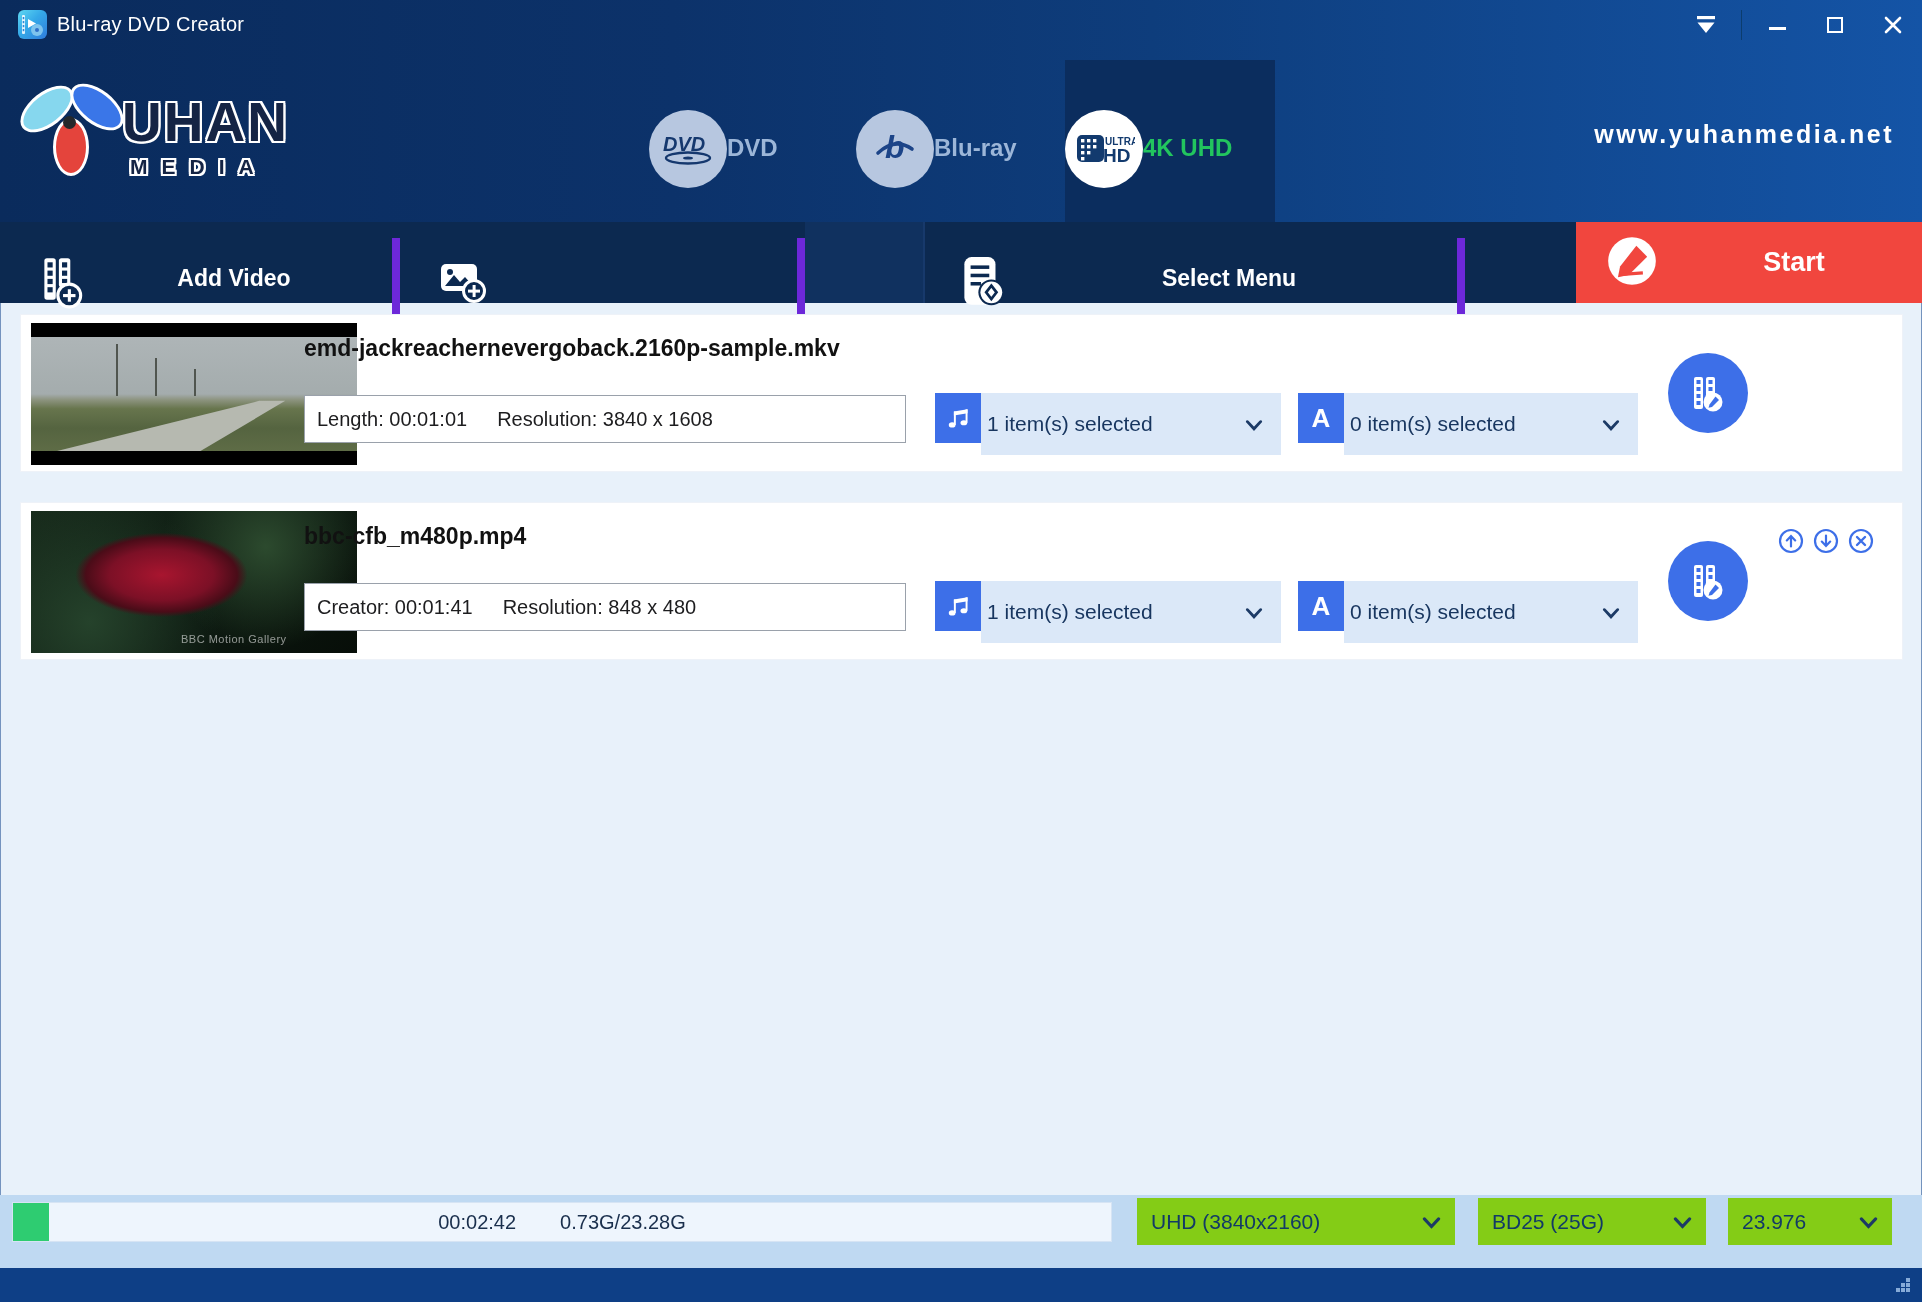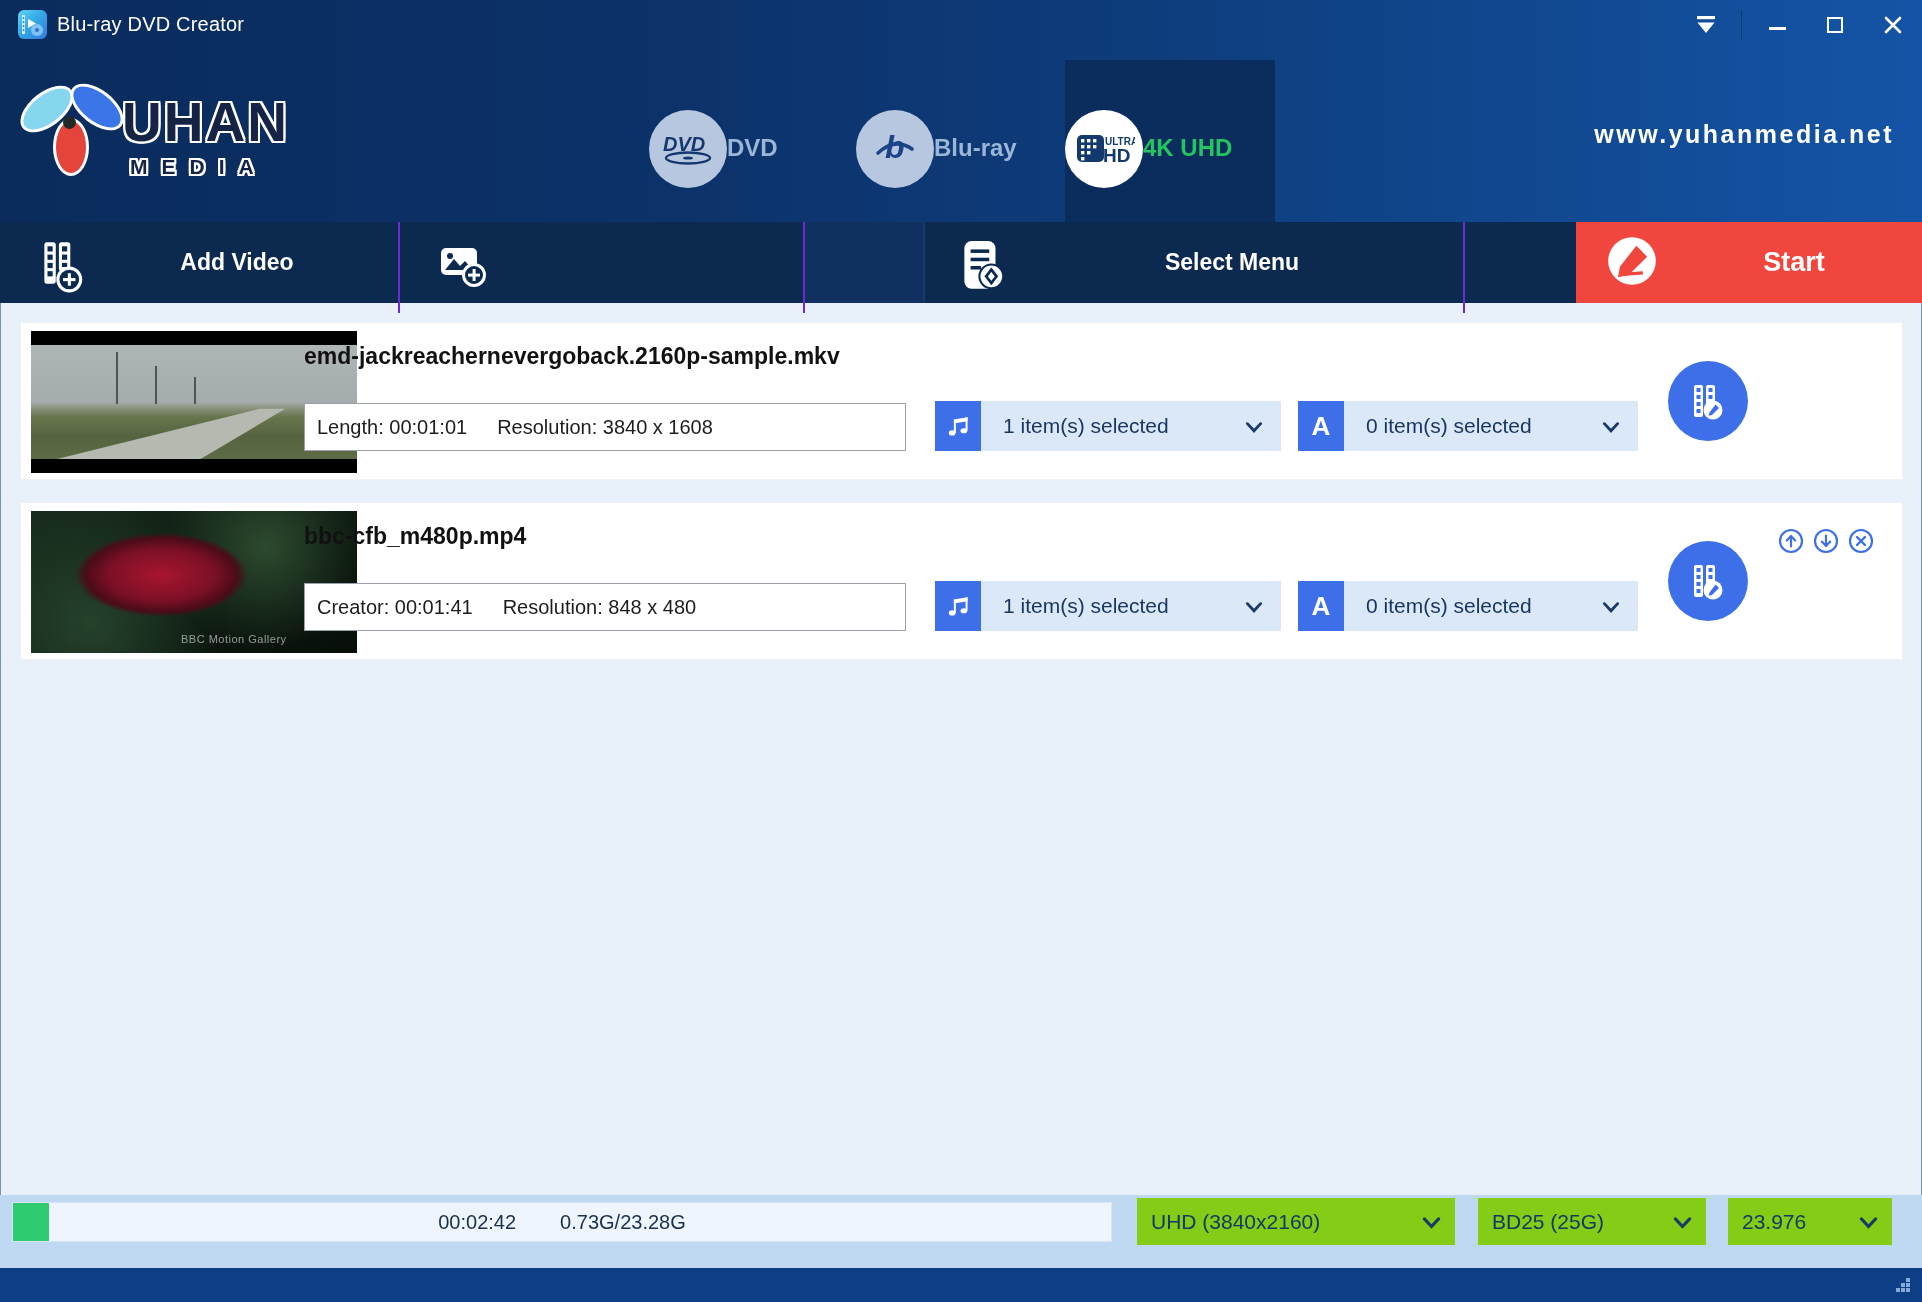--- a/index.html
+++ b/index.html
@@ -57,30 +57,30 @@
   }
   .mode.selected .mode-circle { background:#fff; }
   .mode-label { margin-top:13px; font-size:24px; font-weight:bold; color:#9cb6d8; }
   .mode.selected .mode-label { color:#22c55e; }
   .site-url {
     position:absolute; right:28px; top:120px; color:#fff; font-size:25px; font-weight:bold; letter-spacing:2.5px;
   }
 
   
   .toolbar { position:absolute; left:0; top:222px; width:1922px; height:81px; background:#0c2950; }
-  .tb-sec { position:absolute; top:0; height:91px; border-right:2px solid #6d28d9; cursor:pointer; }
+  .tb-sec { position:absolute; top:16px; height:91px; border-right:8px solid #6d28d9; cursor:pointer; }
   .tb-icon { position:absolute; top:50%; transform:translateY(-50%); }
   .tb-label { position:absolute; top:0; height:81px; line-height:81px; color:#fff; font-size:23px; font-weight:bold; text-align:center; }
   .tb-lightseg { position:absolute; left:805px; top:0; width:120px; height:81px; background:#10315f; border-right:2px solid #17396b; }
   .start-btn { position:absolute; left:1576px; top:0; width:346px; height:81px; background:#f1463e; cursor:pointer; }
   .start-label { position:absolute; left:90px; right:0; top:0; height:81px; line-height:81px; text-align:center; color:#fff; font-size:27px; font-weight:bold; }
 
   
   .file-row { position:absolute; left:20px; width:1883px; height:158px; background:#fff; border:1px solid #eef2f8; }
-  .row1 { top:322px; } .row2 { top:502px; }
+  .row1 { top:314px; } .row2 { top:502px; }
   .thumb { position:absolute; left:10px; top:8px; width:326px; height:142px; background:#000; overflow:hidden; }
   .thumb-road-inner { position:absolute; left:0; top:14px; right:0; bottom:14px;
     background:linear-gradient(#aeb5b7 0%,#a4acad 50%,#8d9480 55%,#67754d 63%,#556440 80%,#5e6c46 100%); }
   .road { position:absolute; left:0; top:0; width:100%; height:100%;
     clip-path:polygon(8% 100%, 52% 100%, 78% 56%, 70% 56%); background:#b6b9b0; }
   .pole { position:absolute; width:2px; background:#50554f; }
   .thumb-rose-inner { position:absolute; inset:0;
     background:
       radial-gradient(closest-side at 40% 45%, #a8152f 0%, #7c1026 40%, #4a0c18 58%, rgba(20,40,22,0) 66%),
       radial-gradient(circle at 72% 25%, #2c4a2e 0%, rgba(10,24,14,0) 40%),
@@ -92,22 +92,22 @@
     position:absolute; left:283px; top:80px; width:602px; height:48px;
     border:1px solid #9aa1ab; background:#fff; display:flex; align-items:center; padding-left:12px;
     font-size:20px; color:#1d1d1f;
   }
   .info-box span + span { margin-left:30px; }
   .drop-icon {
     position:absolute; top:78px; width:46px; height:50px; background:#3d6fe8;
     display:flex; align-items:center; justify-content:center;
   }
   .drop-field {
-    position:absolute; top:78px; height:50px; background:#dbe8f8; cursor:pointer;
-    display:flex; align-items:center; padding-left:22px; font-size:21px; color:#17355f;
+    position:absolute; top:78px; height:62px; background:#dbe8f8; cursor:pointer;
+    display:flex; align-items:center; padding-left:6px; font-size:21px; color:#17355f;
   }
   .drop-field .chev { position:absolute; right:18px; top:50%; transform:translateY(-50%); }
   .a-icon { left:914px; } .a-field { left:960px; width:300px; }
   .s-icon { left:1277px; } .s-field { left:1323px; width:294px; }
   .sub-a { color:#fff; font-size:26px; font-weight:bold; }
   .edit-btn {
     position:absolute; left:1647px; top:38px; width:80px; height:80px; border-radius:50%;
     background:#3d6fe8; display:flex; align-items:center; justify-content:center; cursor:pointer;
   }
   .row-actions { position:absolute; top:25px; display:flex; gap:9px; left:1757px; }

